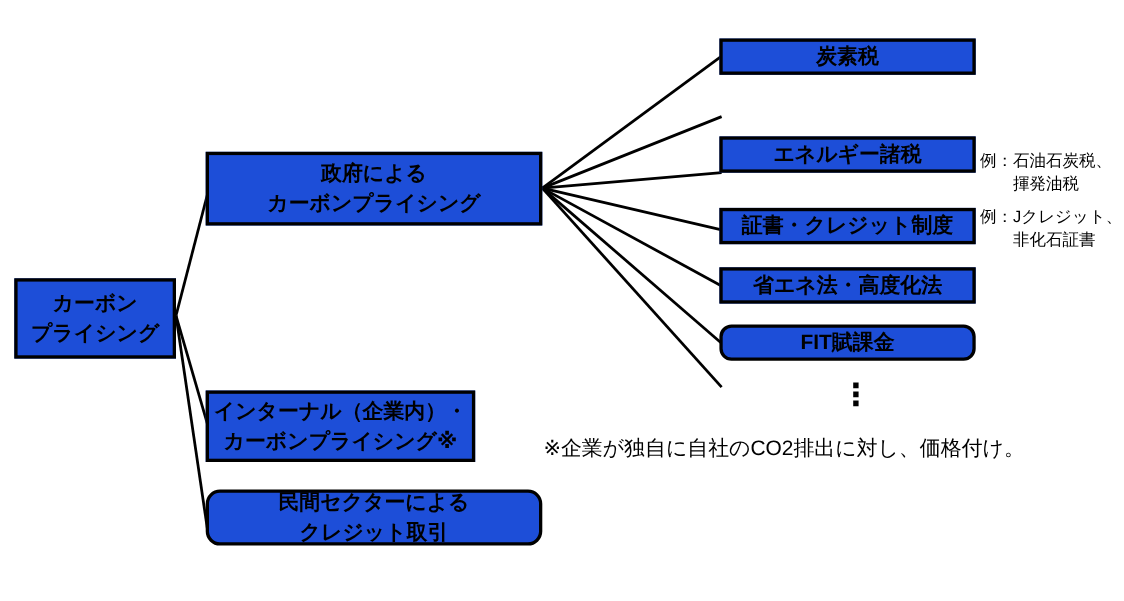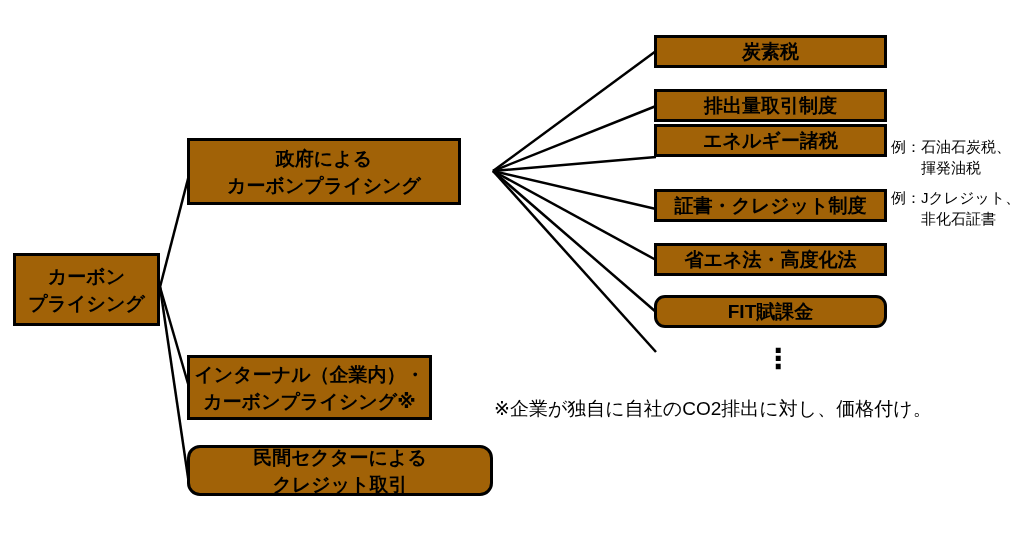--- a/index.html
+++ b/index.html
@@ -24,33 +24,33 @@
     position: absolute;
     left: 0;
     top: 0;
     width: 1022px;
     height: 546px;
   }
   .box {
     position: absolute;
     box-sizing: border-box;
     border: 3px solid #000000;
-    background: #a16207;
+    background: #1d4ed8;
     display: flex;
     flex-direction: column;
     align-items: center;
     justify-content: center;
     text-align: center;
     font-weight: bold;
     font-size: 19px;
     line-height: 27px;
     white-space: nowrap;
   }
   .box-root   { left: 13px;  top: 253px; width: 147px; height: 73px; }
-  .box-gov    { left: 187px; top: 138px; width: 274px; height: 67px; }
+  .box-gov    { left: 187px; top: 138px; width: 306px; height: 67px; }
   .box-int    { left: 187px; top: 355px; width: 245px; height: 65px; }
   .box-priv   { left: 187px; top: 445px; width: 306px; height: 51px; border-radius: 13px; }
   .leaf {
     position: absolute;
     left: 654px;
     width: 233px;
     height: 33px;
     line-height: 27px;
   }
   .leaf-0 { top: 35px; }
@@ -124,23 +124,20 @@
   </div>
 
   <div class="box box-priv">
     <span>民間セクターによる</span>
     <span>クレジット取引</span>
   </div>
 
   <div class="box leaf leaf-0">
     <span>炭素税</span>
   </div>
-  <div class="box leaf leaf-1">
-    <span>排出量取引制度</span>
-  </div>
   <div class="box leaf leaf-2">
     <span>エネルギー諸税</span>
   </div>
   <div class="box leaf leaf-3">
     <span>証書・クレジット制度</span>
   </div>
   <div class="box leaf leaf-4">
     <span>省エネ法・高度化法</span>
   </div>
   <div class="box leaf leaf-5">

